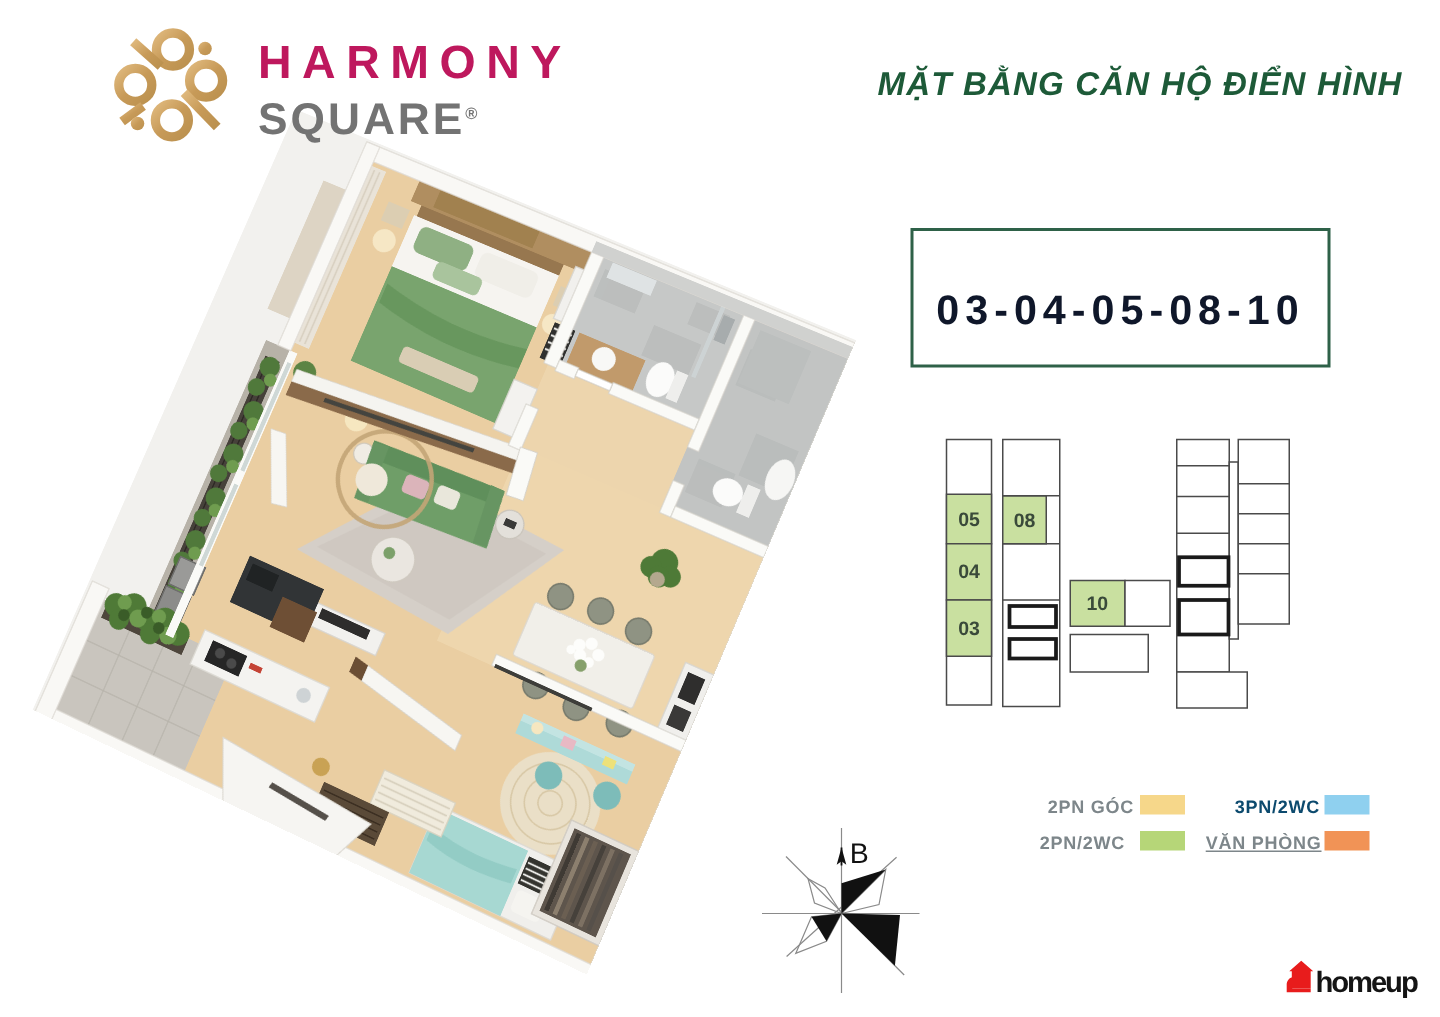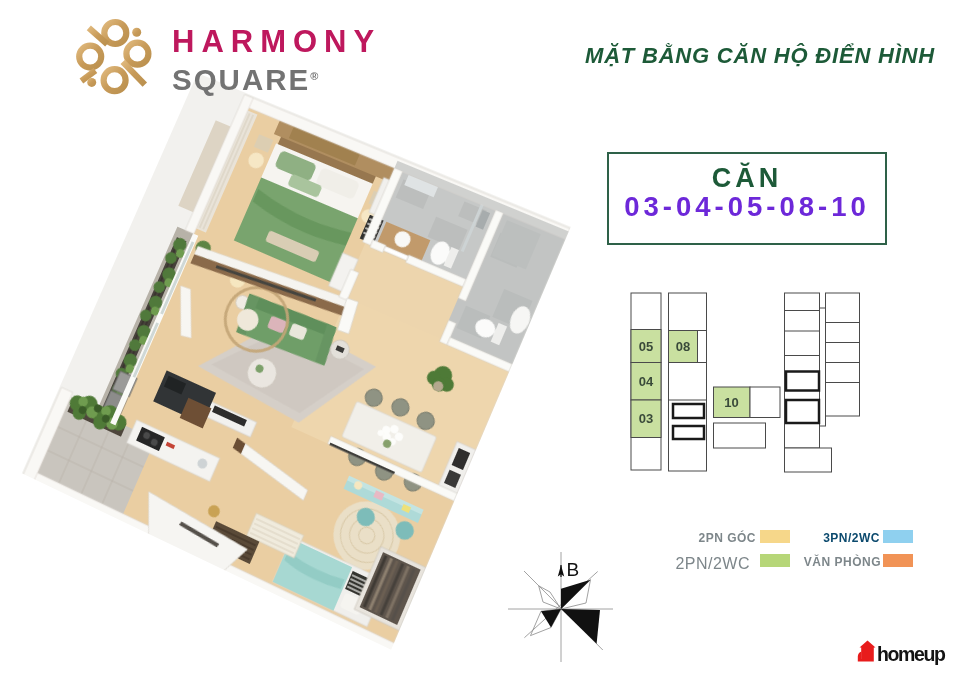--- a/index.html
+++ b/index.html
@@ -397,23 +397,22 @@
 </svg>
 
 <div class="abs" style="left:172px;top:24px;color:#be185d;font-weight:bold;font-size:31px;letter-spacing:7px;white-space:nowrap;">HARMONY</div>
 
 <div class="abs" style="left:172px;top:63px;color:#737373;font-weight:bold;font-size:29.5px;letter-spacing:2px;white-space:nowrap;">SQUARE<span style="font-size:11px;vertical-align:10px;letter-spacing:0;">®</span></div>
 
 <div class="abs" style="left:585px;top:43px;color:#1d5a38;font-weight:bold;font-size:22px;letter-spacing:0.8px;white-space:nowrap;font-style:italic;">MẶT BẰNG CĂN HỘ ĐIỂN HÌNH</div>
 
 <div class="abs" style="left:607px;top:152px;width:276px;height:89px;border:2px solid #2e6148;background:#fff;">
 
-  <div class="abs" style="left:0;right:0;top:9px;text-align:center;color:#1d5a38;font-weight:bold;font-size:27px;letter-spacing:4px;">CĂN</div>
-
-  <div class="abs" style="left:0;right:0;top:37px;text-align:center;color:#6d28d9;font-weight:bold;font-size:27.5px;letter-spacing:4px;">03-04-05-08-10</div>
+
+  <div class="abs" style="left:0;right:0;top:37px;text-align:center;color:#0f172a;font-weight:bold;font-size:27.5px;letter-spacing:4px;">03-04-05-08-10</div>
 
 </div>
 
 <svg class="abs" style="left:600px;top:270px;" width="290" height="210" viewBox="600 270 290 210">
   <g stroke="#4a4a4a" stroke-width="1" fill="#ffffff">
 
     <rect x="631" y="293" width="30" height="177"></rect>
 
     <rect x="631" y="329.5" width="30" height="33" fill="#c9e0a0"></rect>
 
@@ -473,25 +472,25 @@
 </svg>
 
 <div class="abs" style="right:204px;top:531px;color:#7d868a;font-weight:bold;font-size:12px;letter-spacing:0.5px;margin-left:21px;">2PN GÓC</div>
 
 <div class="abs" style="left:760px;top:530px;width:30px;height:13px;background:#f6d78a;"></div>
 
 <div class="abs" style="right:80px;top:531px;color:#0c4a6e;font-weight:bold;font-size:12px;letter-spacing:0.5px;">3PN/2WC</div>
 
 <div class="abs" style="left:883px;top:530px;width:30px;height:13px;background:#8fd0ef;"></div>
 
-<div class="abs" style="right:210px;top:555px;color:#7d868a;font-weight:normal;font-size:16px;letter-spacing:0.5px;">2PN/2WC</div>
+<div class="abs" style="right:210px;top:555px;color:#7d868a;font-weight:bold;font-size:12px;letter-spacing:0.5px;">2PN/2WC</div>
 
 <div class="abs" style="left:760px;top:554px;width:30px;height:13px;background:#b6d678;"></div>
 
-<div class="abs" style="right:79px;top:555px;color:#7d868a;font-weight:bold;font-size:12px;letter-spacing:0.5px;">VĂN PHÒNG</div>
+<div class="abs" style="right:79px;top:555px;color:#7d868a;font-weight:bold;font-size:12px;letter-spacing:0.5px;text-decoration:underline;">VĂN PHÒNG</div>
 
 <div class="abs" style="left:883px;top:554px;width:30px;height:13px;background:#f19356;"></div>
 
 <svg class="abs" style="left:500px;top:540px;" width="140" height="138" viewBox="0 0 140 138">
   <g stroke="#8a8a8a" stroke-width="0.8">
     <line x1="8" y1="69" x2="113" y2="69"></line>
     <line x1="61" y1="12" x2="61" y2="122"></line>
     <line x1="97.7" y1="31.5" x2="24.4" y2="97.7"></line>
     <line x1="24" y1="31" x2="102.8" y2="110"></line>
   </g>

